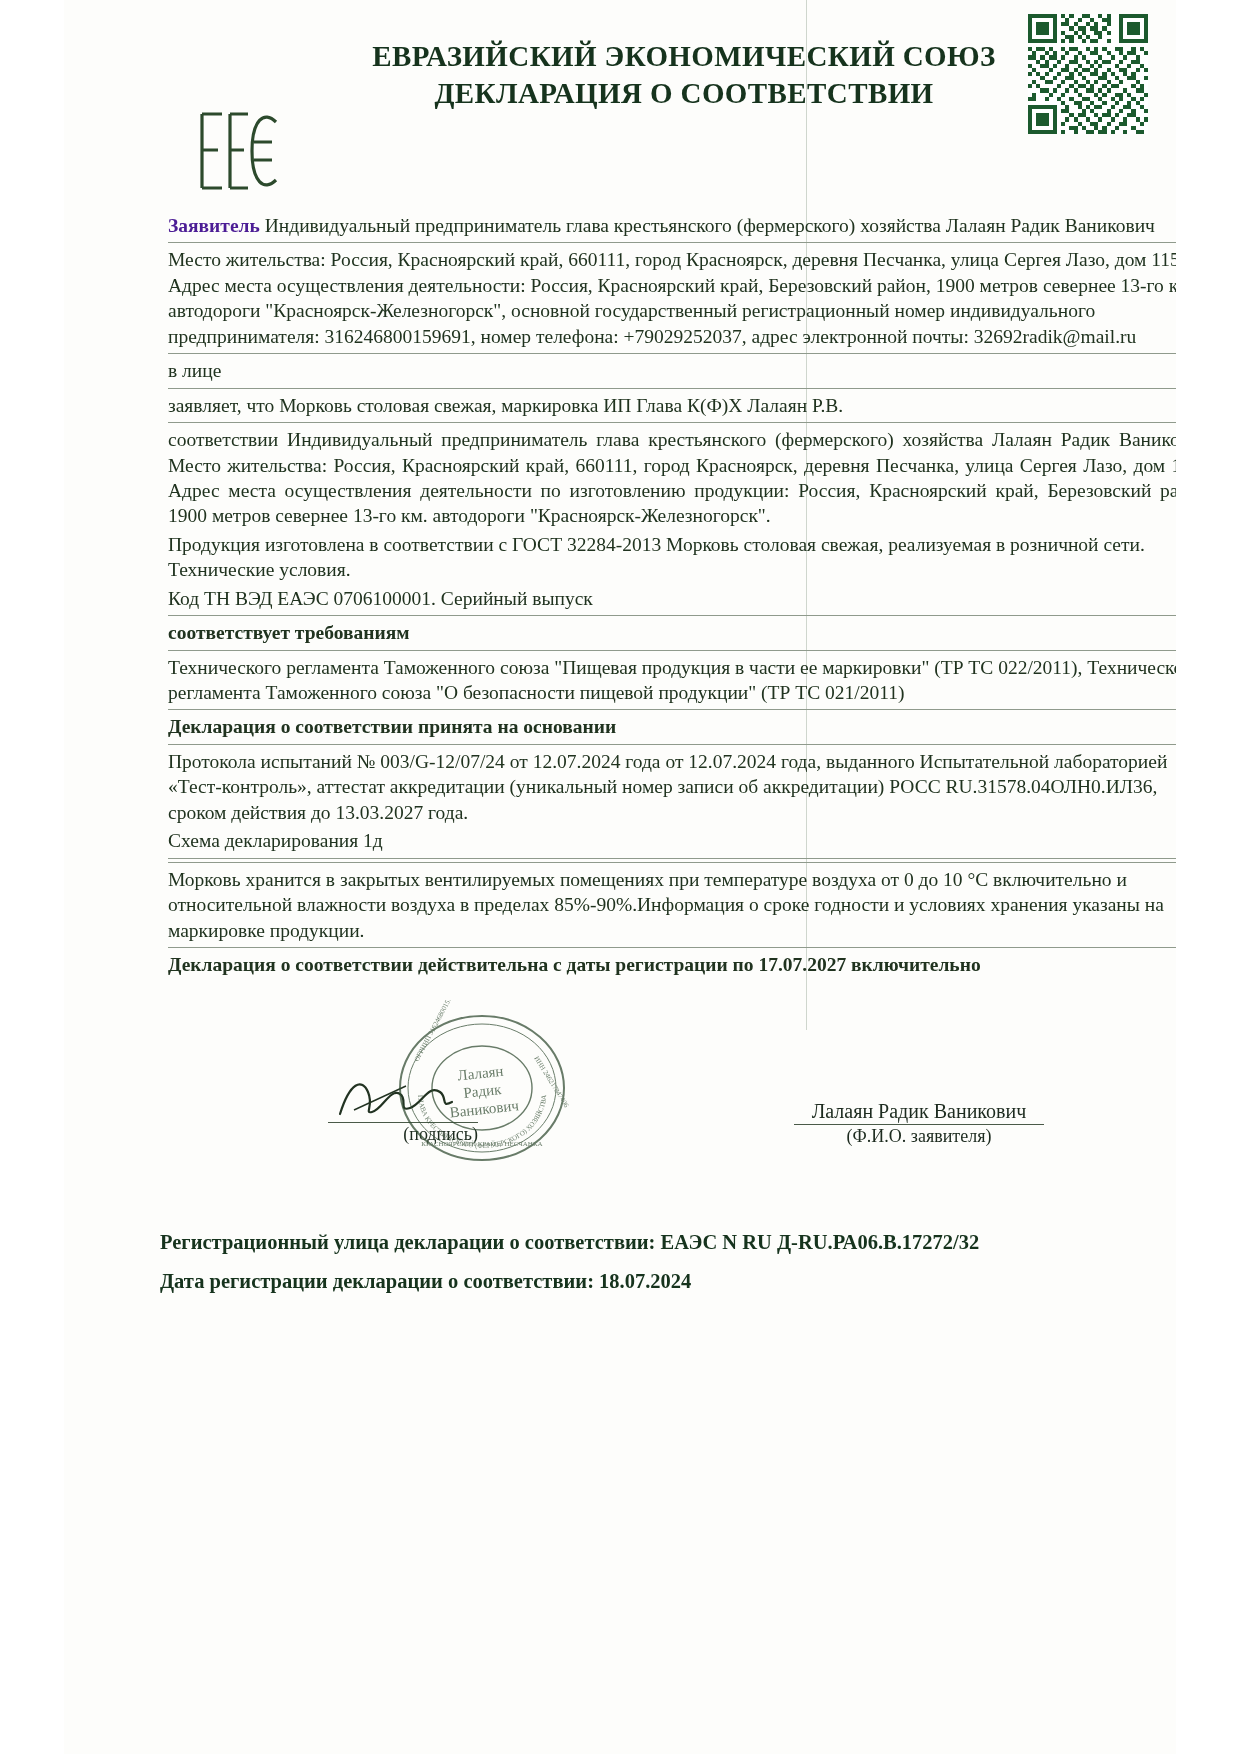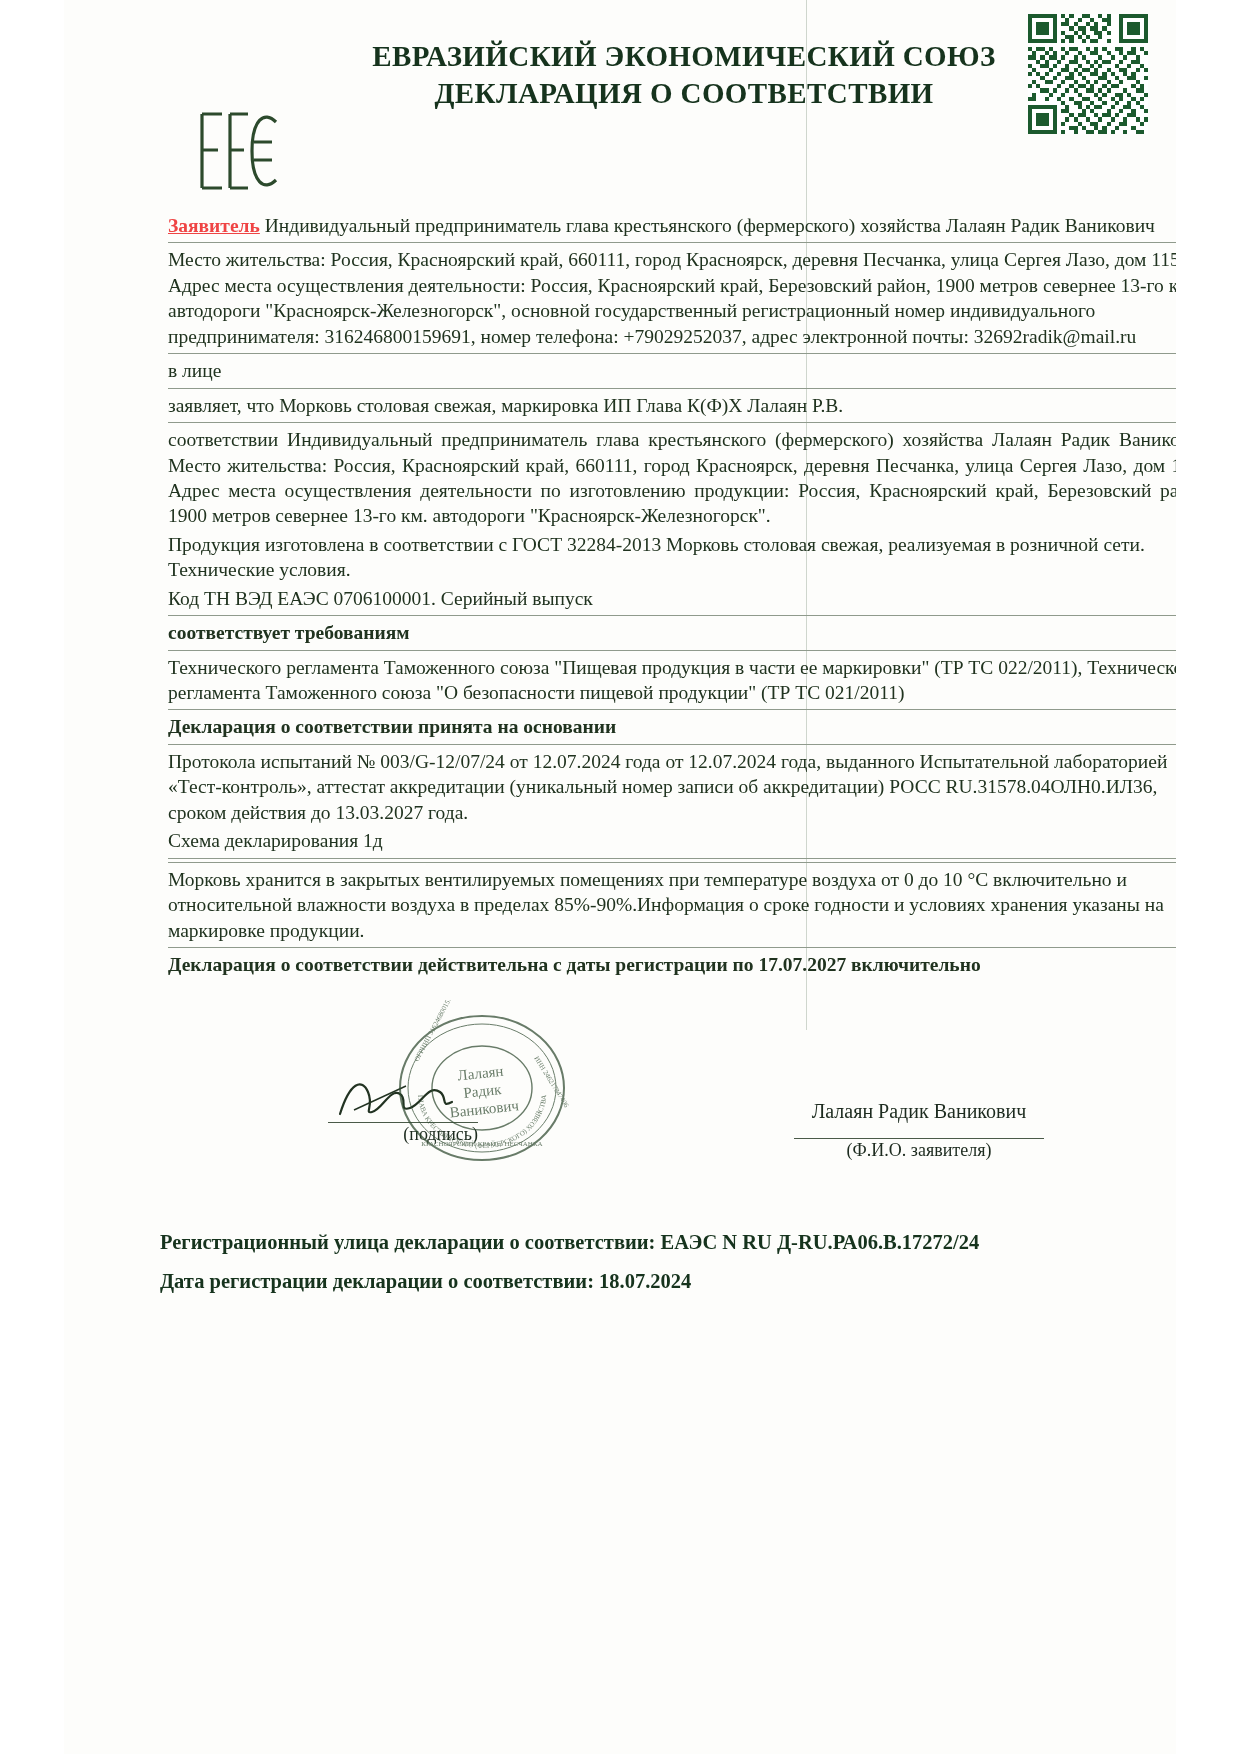--- a/index.html
+++ b/index.html
@@ -70,22 +70,21 @@
     position: absolute;
     top: 212px;
     left: 104px;
     width: 1046px;
     font-size: 19.5px;
     line-height: 1.305;
     color: #20331f;
   }
   .label {
     font-weight: bold;
-    color: #ef4444;
-    text-decoration: underline;
+    color: #4c1d95;
   }
   .rule {
     border-bottom: 1.2px solid #8f9a8c;
     margin: 2px 0 3px 0;
     height: 0;
   }
   .just { text-align: justify; }
   p.blk { margin: 0; padding: 1px 0 2px 0; }
 
   .section-head {
@@ -127,21 +126,21 @@
     width: 330px;
     text-align: center;
   }
   .sig-name {
     font-size: 20px;
     white-space: nowrap;
   }
   .sig-right .sig-caption {
     border-top: 1.2px solid #4a5a48;
     min-width: 250px;
-    margin-top: 15px;
+    margin-top: 1px;
   }
 
   
   .stamp {
     position: absolute;
     top: 1000px;
     left: 318px;
     width: 200px;
     height: 175px;
     opacity: 0.72;
@@ -504,21 +503,21 @@
         <text x="0" y="58" text-anchor="middle" font-family="Liberation Serif, serif" font-size="7" fill="#2f4a30">КРАСНОЯРСКИЙ КРАЙ д. ПЕСЧАНКА</text>
         <text x="-64" y="-26" font-family="Liberation Serif, serif" font-size="7" fill="#2f4a30" transform="rotate(-62 -64 -26)">ОГРНИП 316246800159691</text>
         <text x="52" y="-30" font-family="Liberation Serif, serif" font-size="7" fill="#2f4a30" transform="rotate(58 52 -30)">ИНН 246217847406</text>
       </g>
     </svg>
   </div>
 
   <div class="footer">
     <div class="line">
       <span>Регистрационный улица декларации о соответствии:</span>
-      <span class="val nowrap">ЕАЭС N RU Д-RU.РА06.В.17272/24</span>
+      <span class="val nowrap">ЕАЭС N RU Д-RU.РА06.В.17272/32</span>
     </div>
     <div class="line">
       <span>Дата регистрации декларации о соответствии:</span>
       <span class="val">18.07.2024</span>
     </div>
   </div>
 
 </div>
 
 </body></html>

